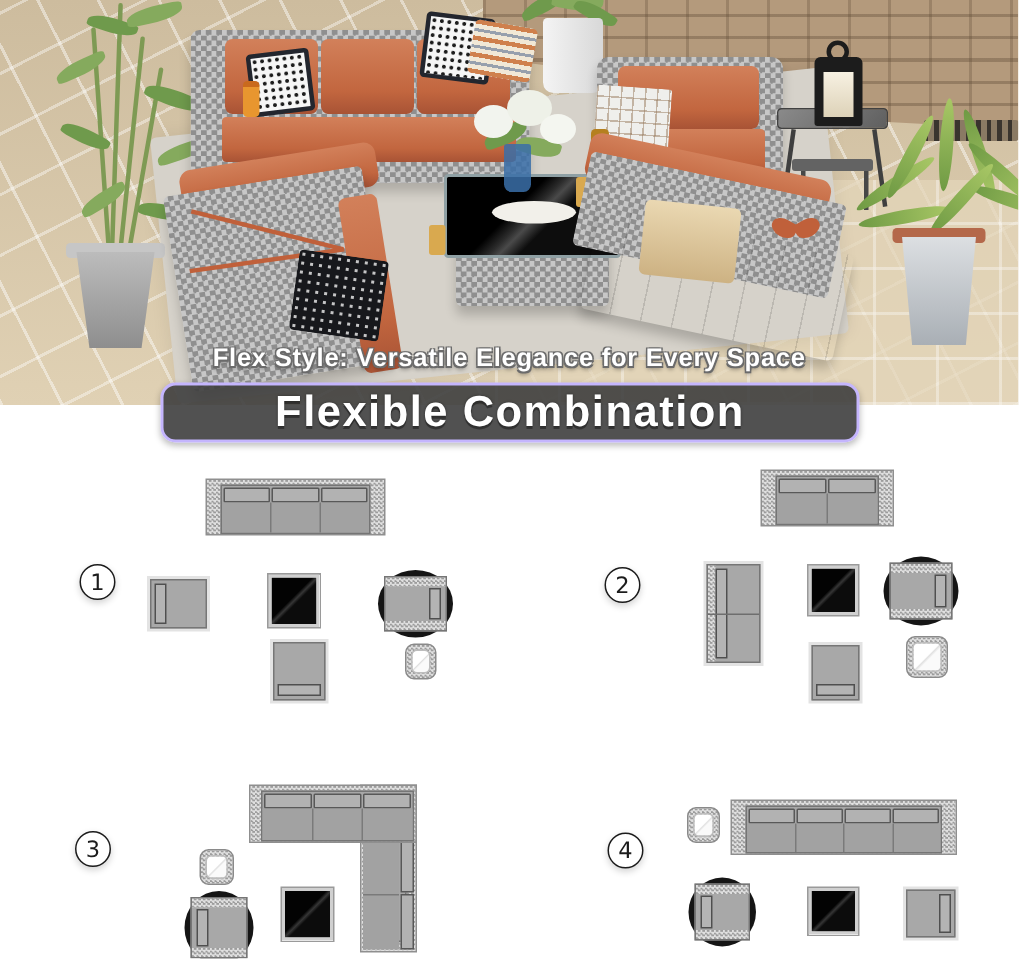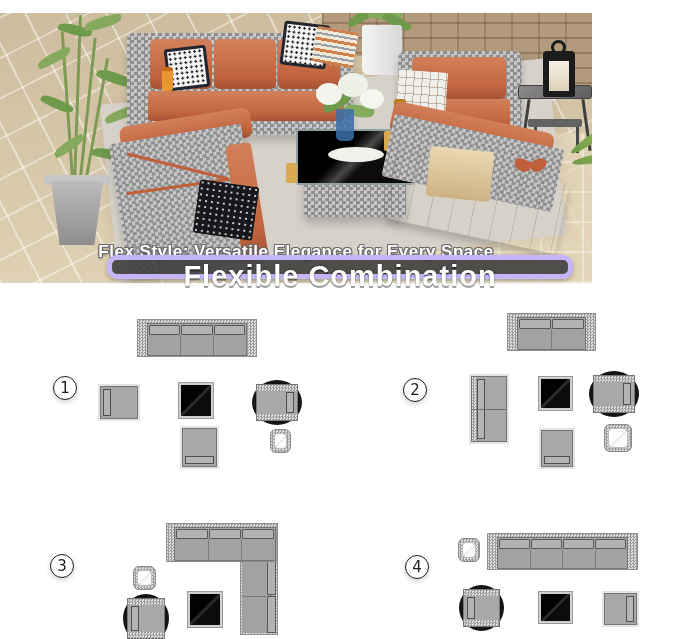--- a/index.html
+++ b/index.html
@@ -2,21 +2,21 @@
 <html style="--floor: #D8C8AC; --wall: #B49A7C; --dgray: #A8A8A8;"><head>
 <meta charset="utf-8">
 <style>
   html,body{margin:0;padding:0;background:#fff;}
   #stage{position:relative;width:679px;height:639px;overflow:hidden;background:#fff;
          font-family:"Liberation Sans",sans-serif;}
   #stage *{box-sizing:border-box;}
   .abs{position:absolute;}
 
   
-  #photo{position:absolute;left:0;top:13px;width:592px;height:270px;overflow:hidden;background:var(--floor);padding-left:37px;}
+  #photo{position:absolute;left:0;top:0;width:679px;height:270px;overflow:hidden;background:var(--floor);padding-left:37px;}
   .ph-floor{position:absolute;inset:0;background-color:var(--floor);
     background-image:repeating-linear-gradient(63deg,rgba(255,255,255,.45) 0 2px,transparent 2px 36px),
                      repeating-linear-gradient(-27deg,rgba(255,255,255,.40) 0 2px,transparent 2px 36px),
                      linear-gradient(180deg,#cdbc9e,#e0d1b4);}
   .ph-floor2{position:absolute;left:330px;top:120px;width:349px;height:150px;opacity:.75;
     background-color:#e4d6ba;
     background-image:repeating-linear-gradient(0deg,rgba(255,255,255,.5) 0 2px,transparent 2px 30px),
                      repeating-linear-gradient(90deg,rgba(255,255,255,.5) 0 2px,transparent 2px 42px);}
   .ph-wall{position:absolute;left:322px;top:0;width:357px;height:86px;background-color:var(--wall);
     background-image:repeating-linear-gradient(0deg,rgba(90,70,50,.35) 0 2px,transparent 2px 15px),
@@ -37,23 +37,23 @@
   .leaf.d{background:#6f9a4c;}
   .stem{position:absolute;width:3px;background:#7e9a54;border-radius:2px;}
   .frond{position:absolute;width:62px;height:9px;border-radius:50%;
          background:linear-gradient(90deg,#6f9a44,#a8c765);}
 
   #caption{position:absolute;left:0;top:229px;width:100%;text-align:center;
     font-size:17px;font-weight:bold;letter-spacing:.5px;color:#fff;
     text-shadow:-1px -1px 0 #6b6b6b,1px -1px 0 #6b6b6b,-1px 1px 0 #6b6b6b,1px 1px 0 #6b6b6b,0 2px 3px rgba(0,0,0,.45);}
 
   
-  #banner{position:absolute;left:107px;top:255px;width:466px;height:24px;z-index:6;
-    background:rgba(62,62,62,.9);border:5px solid #c4b5fd;border-radius:10px;
-    display:flex;justify-content:center;box-shadow:0 2px 4px rgba(0,0,0,.25);}
+  #banner{position:absolute;left:107px;top:255px;width:466px;height:40px;z-index:6;
+    background:rgba(62,62,62,.9);border:2px solid #c4b5fd;border-radius:10px;
+    display:flex;align-items:center;justify-content:center;box-shadow:0 2px 4px rgba(0,0,0,.25);}
   #banner span{color:#fff;font-size:29px;font-weight:bold;letter-spacing:1px;
     text-shadow:0 2px 0 rgba(0,0,0,.35),0 0 2px rgba(0,0,0,.4);}
 
   
   #layout-canvas{position:absolute;inset:0;z-index:5;}
   .numcircle{position:absolute;width:24px;height:24px;border-radius:50%;background:#fff;
     border:1.5px solid #1c1c1c;display:flex;align-items:center;justify-content:center;
     font-size:15px;color:#1c1c1c;box-shadow:0 2px 5px rgba(0,0,0,.18);font-family:"DejaVu Sans",sans-serif;}
   .hx{background:repeating-conic-gradient(#9c9c9c 0% 25%,#e0e0e0 0% 50%) 0 0/3px 3px;}
   .furn{position:absolute;}

